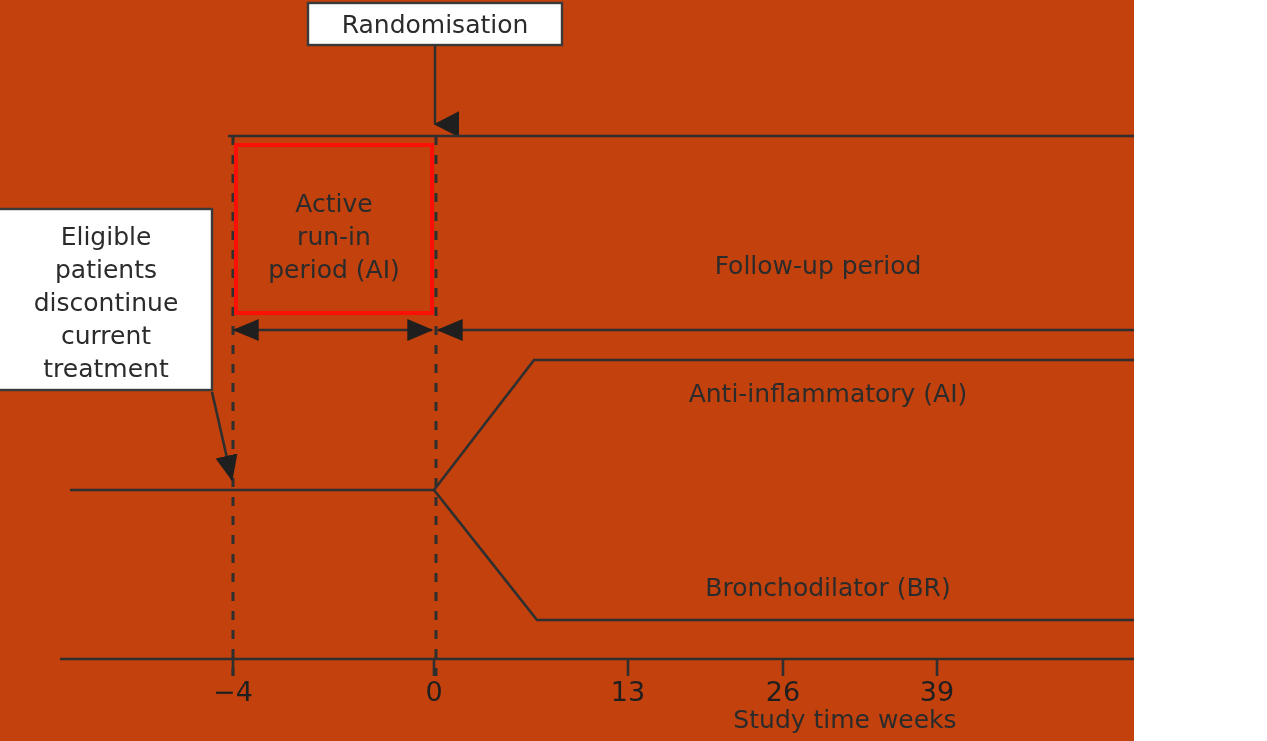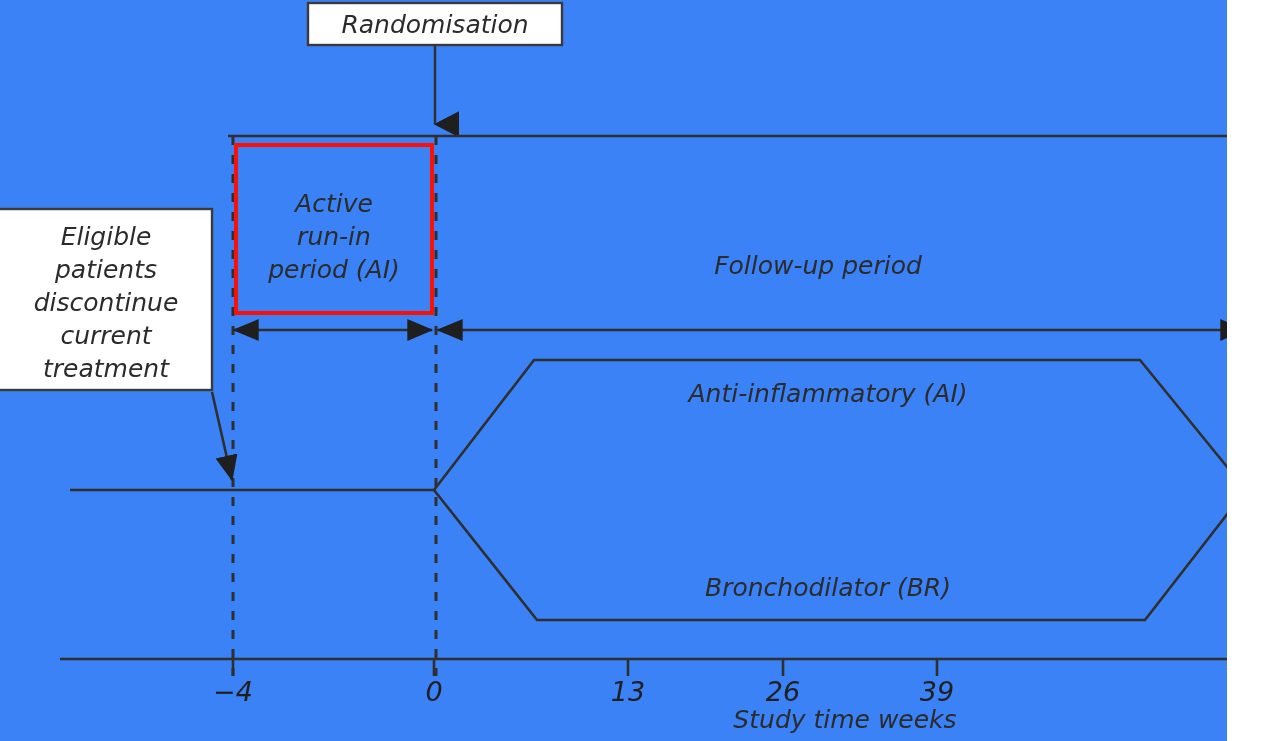--- a/index.html
+++ b/index.html
@@ -5,25 +5,24 @@
   html, body {
     margin: 0;
     padding: 0;
     background: #ffffff;
   }
   body {
     font-family: "DejaVu Sans", "Liberation Sans", sans-serif;
   }
   #diagram-root {
     position: relative;
-    width: 1227px;
+    width: 1134px;
     height: 741px;
-    background: #3b82f6;
+    background: #c2410c;
     overflow: hidden;
-    font-style: italic;
   }
   svg.canvas {
     position: absolute;
     left: 0;
     top: 0;
     width: 1267px;
     height: 741px;
   }
   .lbl {
     fill: #2b2b2b;

